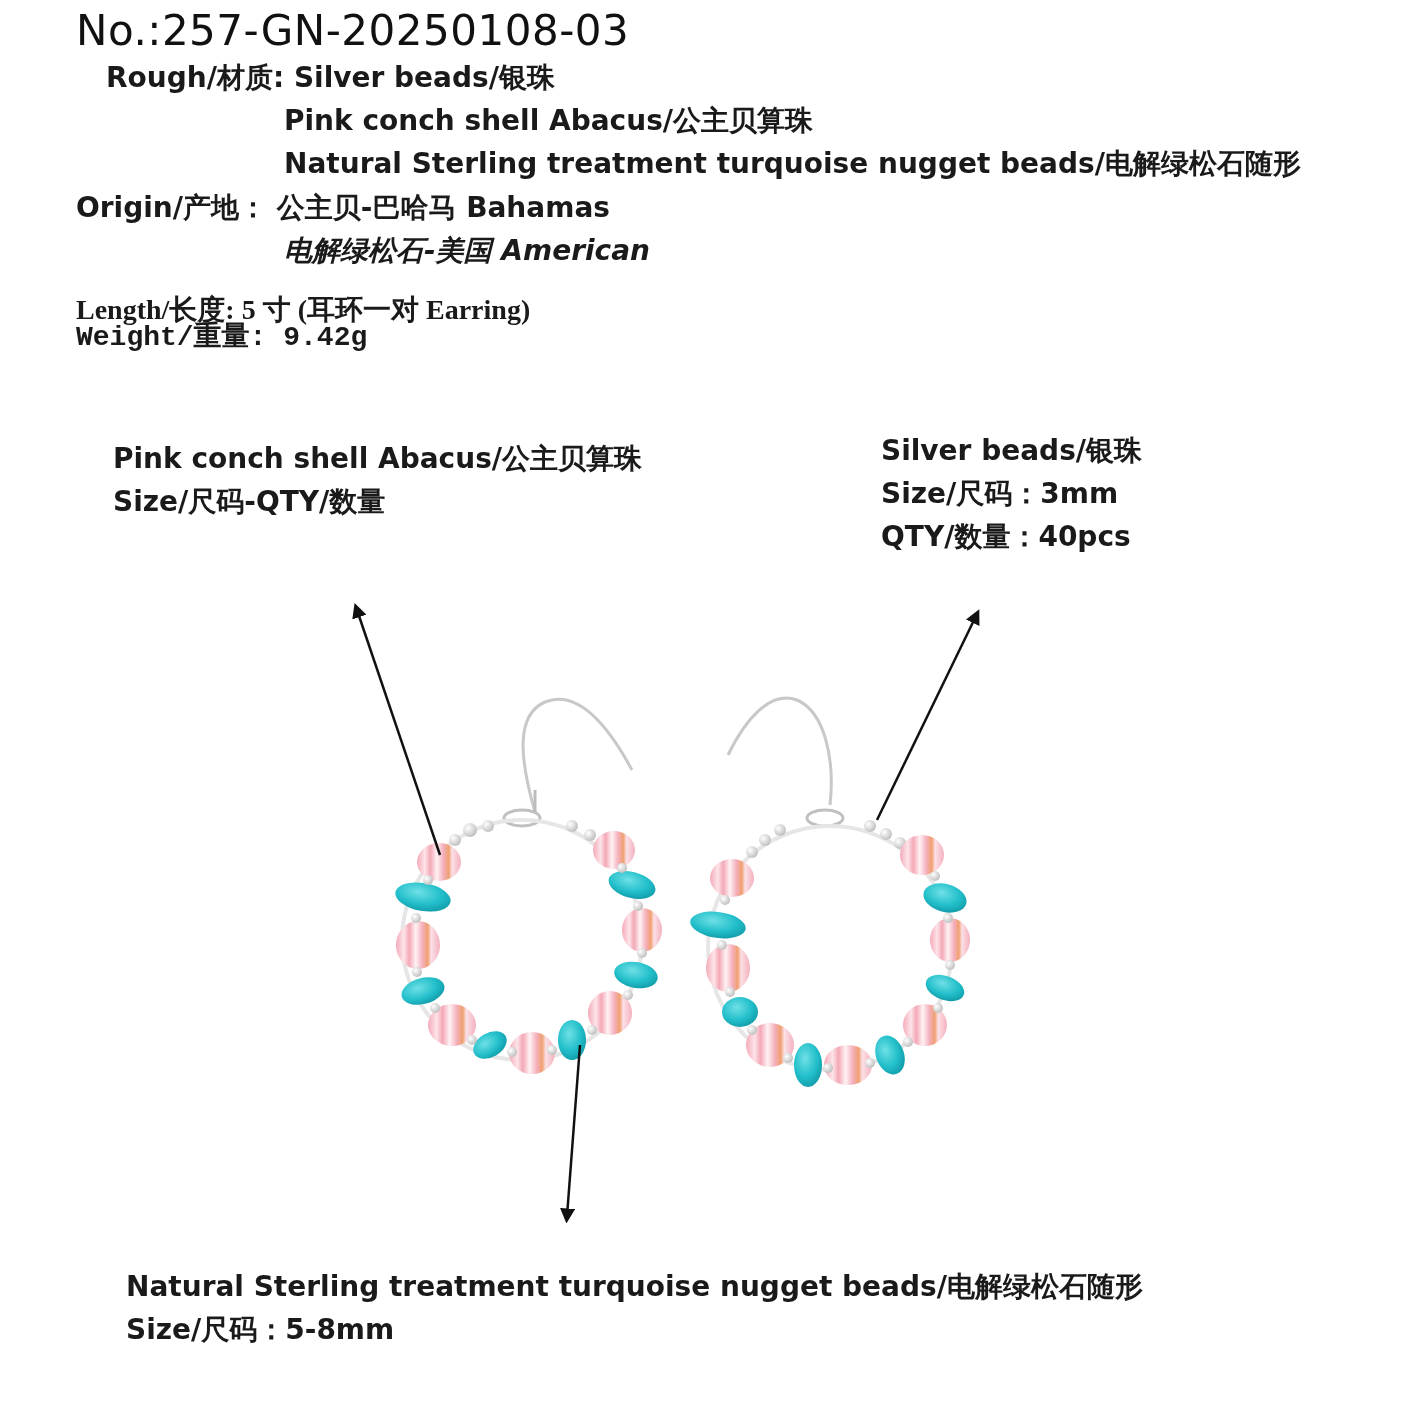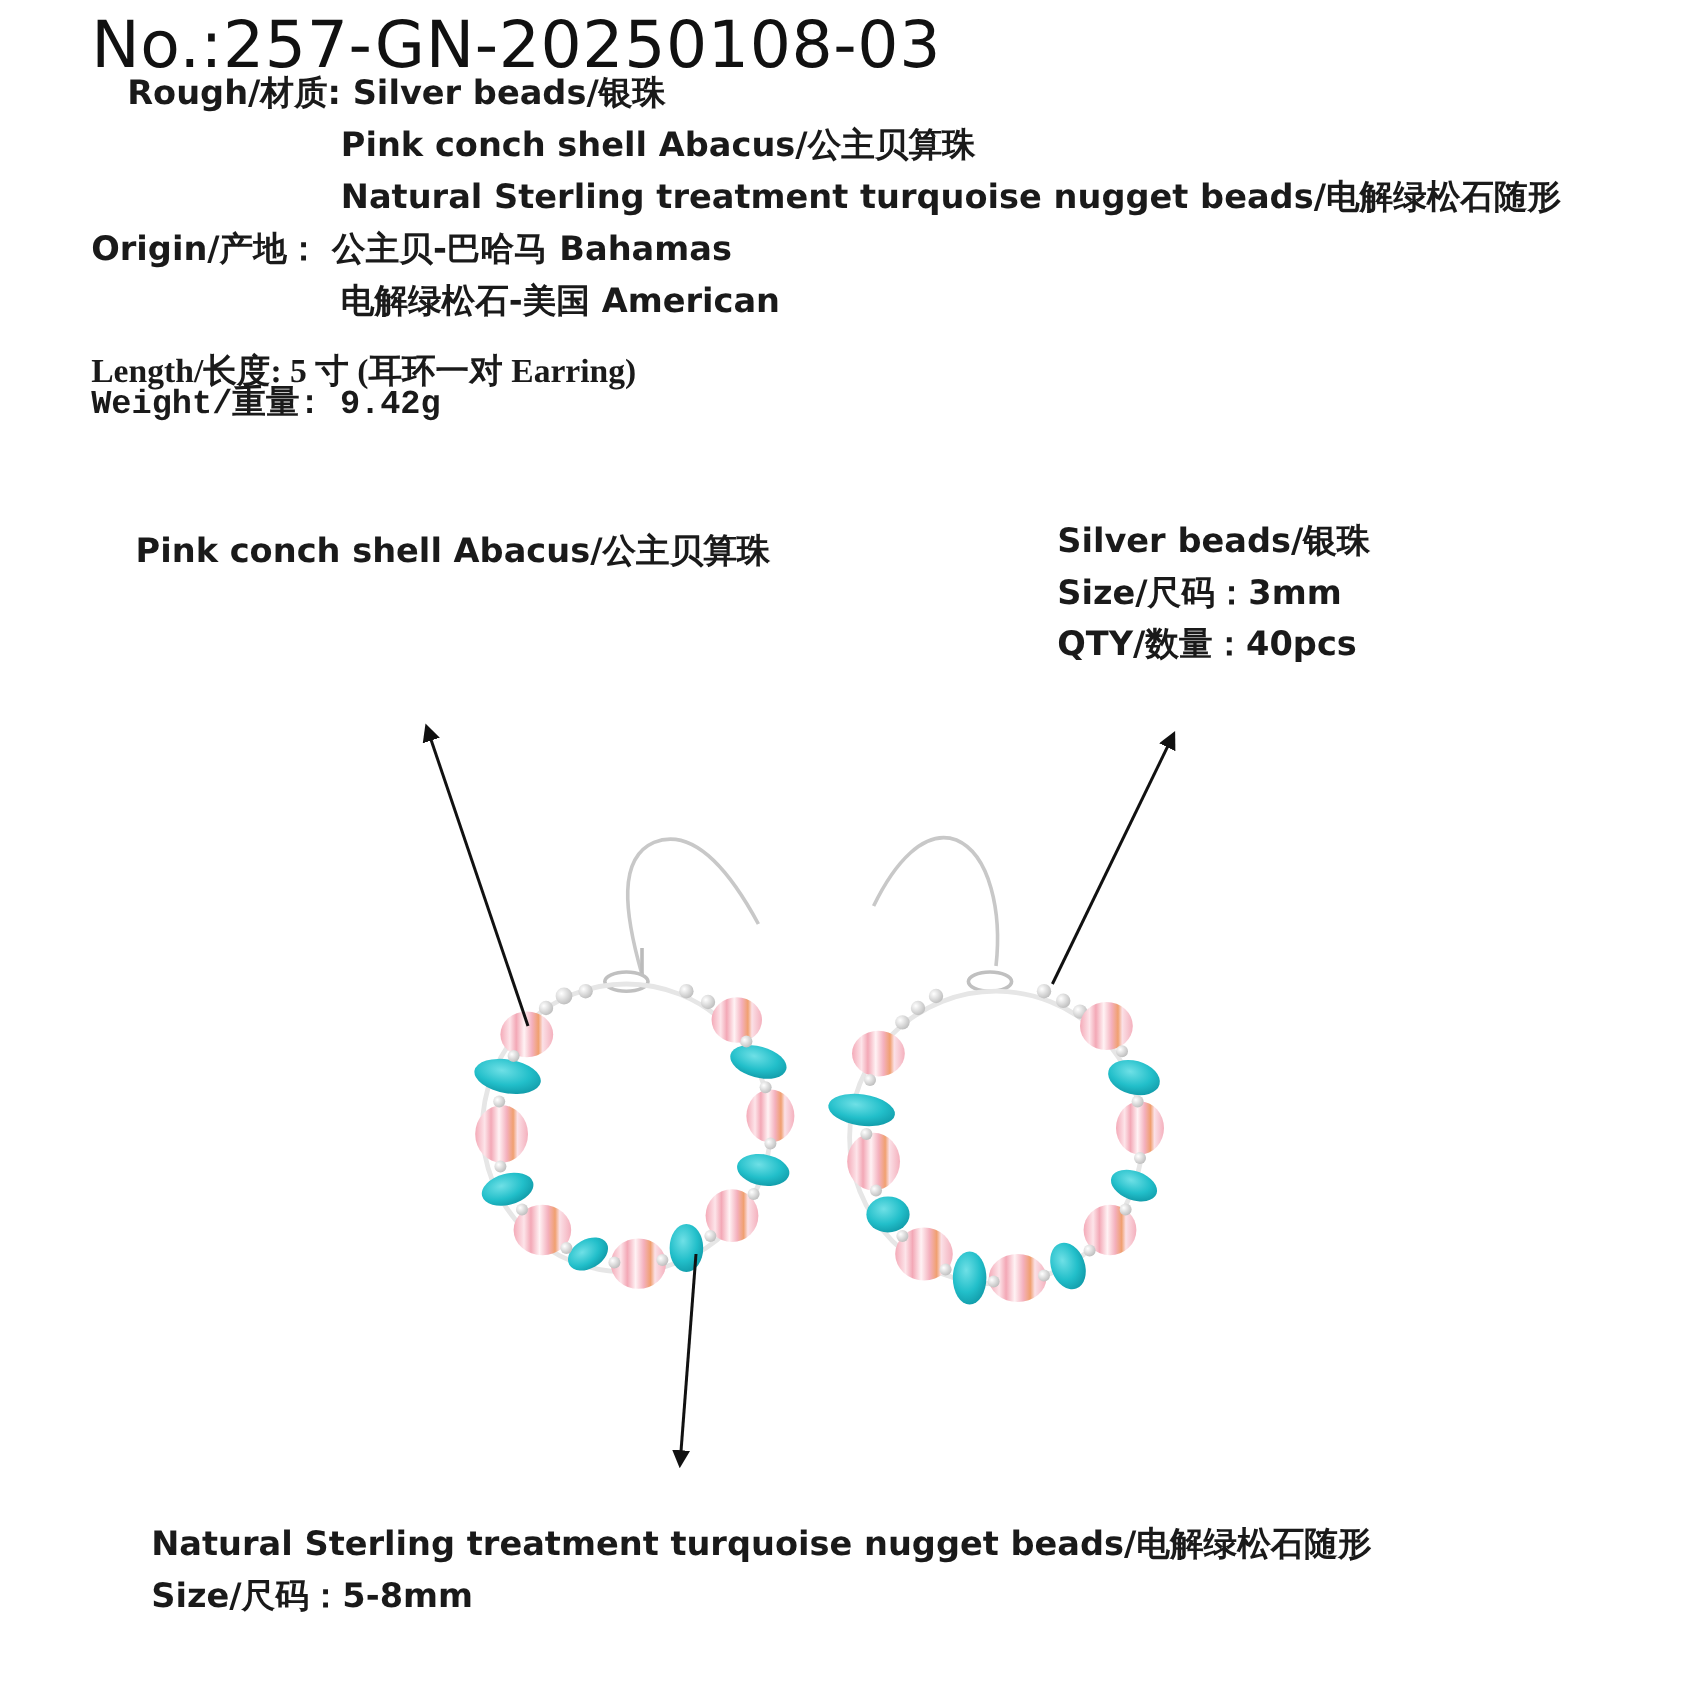--- a/index.html
+++ b/index.html
@@ -1,19 +1,19 @@
 <!DOCTYPE html>
 <html><head>
 <meta charset="utf-8">
 <style>
   html,body{margin:0;padding:0;background:#ffffff;}
   body{width:1417px;height:1417px;position:relative;overflow:hidden;
        font-family:"DejaVu Sans","Liberation Sans",sans-serif;color:#111;}
   .abs{position:absolute;white-space:nowrap;}
-  .title{left:76px;top:6px;font-size:54px;font-weight:normal;letter-spacing:0.5px;color:#111;}
+  .title{left:76px;top:6px;font-size:42px;font-weight:normal;letter-spacing:0.5px;color:#111;}
   .spec{font-size:28px;line-height:43px;font-weight:bold;color:#1a1a1a;}
   .row{position:absolute;white-space:nowrap;}
   .callout{position:absolute;font-size:28px;line-height:43px;font-weight:bold;color:#1a1a1a;}
   .callout div{white-space:nowrap;}
   svg.overlay{position:absolute;left:0;top:0;}
 </style>
 </head>
 <body>
 
 <div class="abs title">No.:257-GN-20250108-03</div>
@@ -23,34 +23,35 @@
     <span>Rough/材质:</span>
     <span>Silver beads/银珠</span>
   </div>
   <div class="row" style="left:284px;top:99px;">Pink conch shell Abacus/公主贝算珠</div>
   <div class="row" style="left:284px;top:142px;">Natural Sterling treatment turquoise nugget beads/电解绿松石随形</div>
 
   <div class="row" style="left:76px;top:186px;">
     <span>Origin/产地：</span>
     <span>公主贝-巴哈马 Bahamas</span>
   </div>
-  <div class="row" style="left:284px;top:229px;">电解绿松石-美国 American</div>
+  <div class="row" style="left:284px;top:229px;font-style:italic;">电解绿松石-美国 American</div>
 
   <div class="row" style="left:76px;top:288px;font-family:Liberation Serif, serif;">
     <span>Length/长度:</span>
     <span>5 寸 (耳环一对 Earring)</span>
   </div>
   <div class="row" style="left:76px;top:316px;font-family:Liberation Mono, monospace;">
     <span>Weight/重量:</span>
     <span>9.42g</span>
   </div>
 </div>
 
 <div class="callout" style="left:113px;top:437px;">
   <div>Pink conch shell Abacus/公主贝算珠</div>
+  <div>Size/尺码-QTY/数量</div>
 </div>
 
 <div class="callout" style="left:881px;top:429px;">
   <div>Silver beads/银珠</div>
   <div>Size/尺码：3mm</div>
   <div>QTY/数量：40pcs</div>
 </div>
 
 <div class="callout" style="left:126px;top:1265px;">
   <div>Natural Sterling treatment turquoise nugget beads/电解绿松石随形</div>

